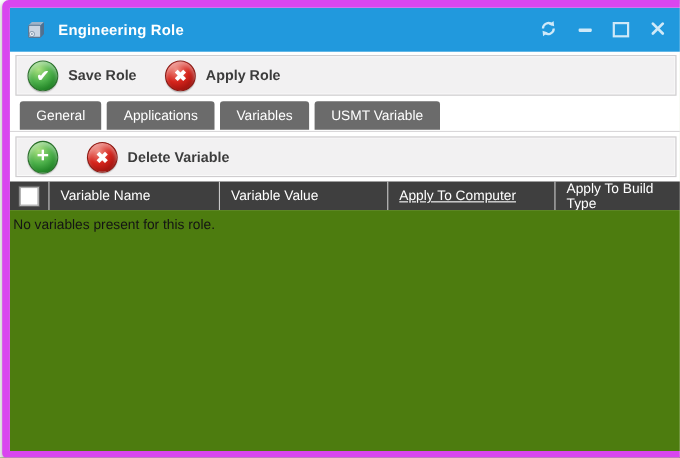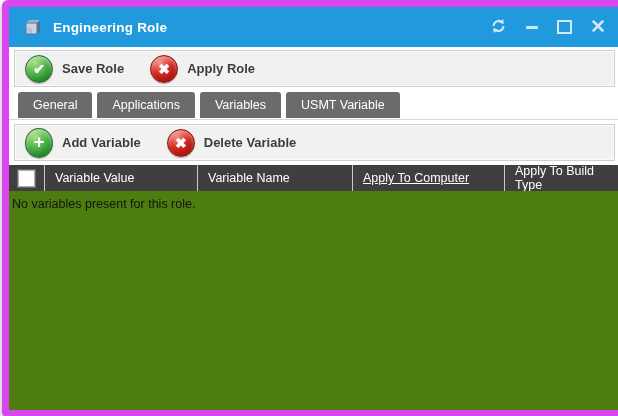--- a/index.html
+++ b/index.html
@@ -144,34 +144,33 @@
     <button class="tab">General</button>
     <button class="tab">Applications</button>
     <button class="tab">Variables</button>
     <button class="tab">USMT Variable</button>
   </div>
   <div class="panel-divider"></div>
 
   <div class="toolbar second">
     <button class="tool-btn">
       <span class="icon-circle icon-green icon-plus">+</span>
-      <span class="tool-label">Add Variable</span>
     </button>
     <button class="tool-btn">
       <span class="icon-circle icon-red">✖</span>
       <span class="tool-label">Delete Variable</span>
     </button>
   </div>
 
   <div class="table-header">
     <div class="col col-check">
       <div class="checkbox"></div>
     </div>
+    <div class="col col-1">Variable Name</div>
     <div class="col col-2">Variable Value</div>
-    <div class="col col-1">Variable Name</div>
     <div class="col col-3">Apply To Computer</div>
     <div class="col col-4">Apply To Build Type</div>
   </div>
 
   <div class="table-body">
     <div class="empty-message">No variables present for this role.</div>
   </div>
 
 </div>
 

